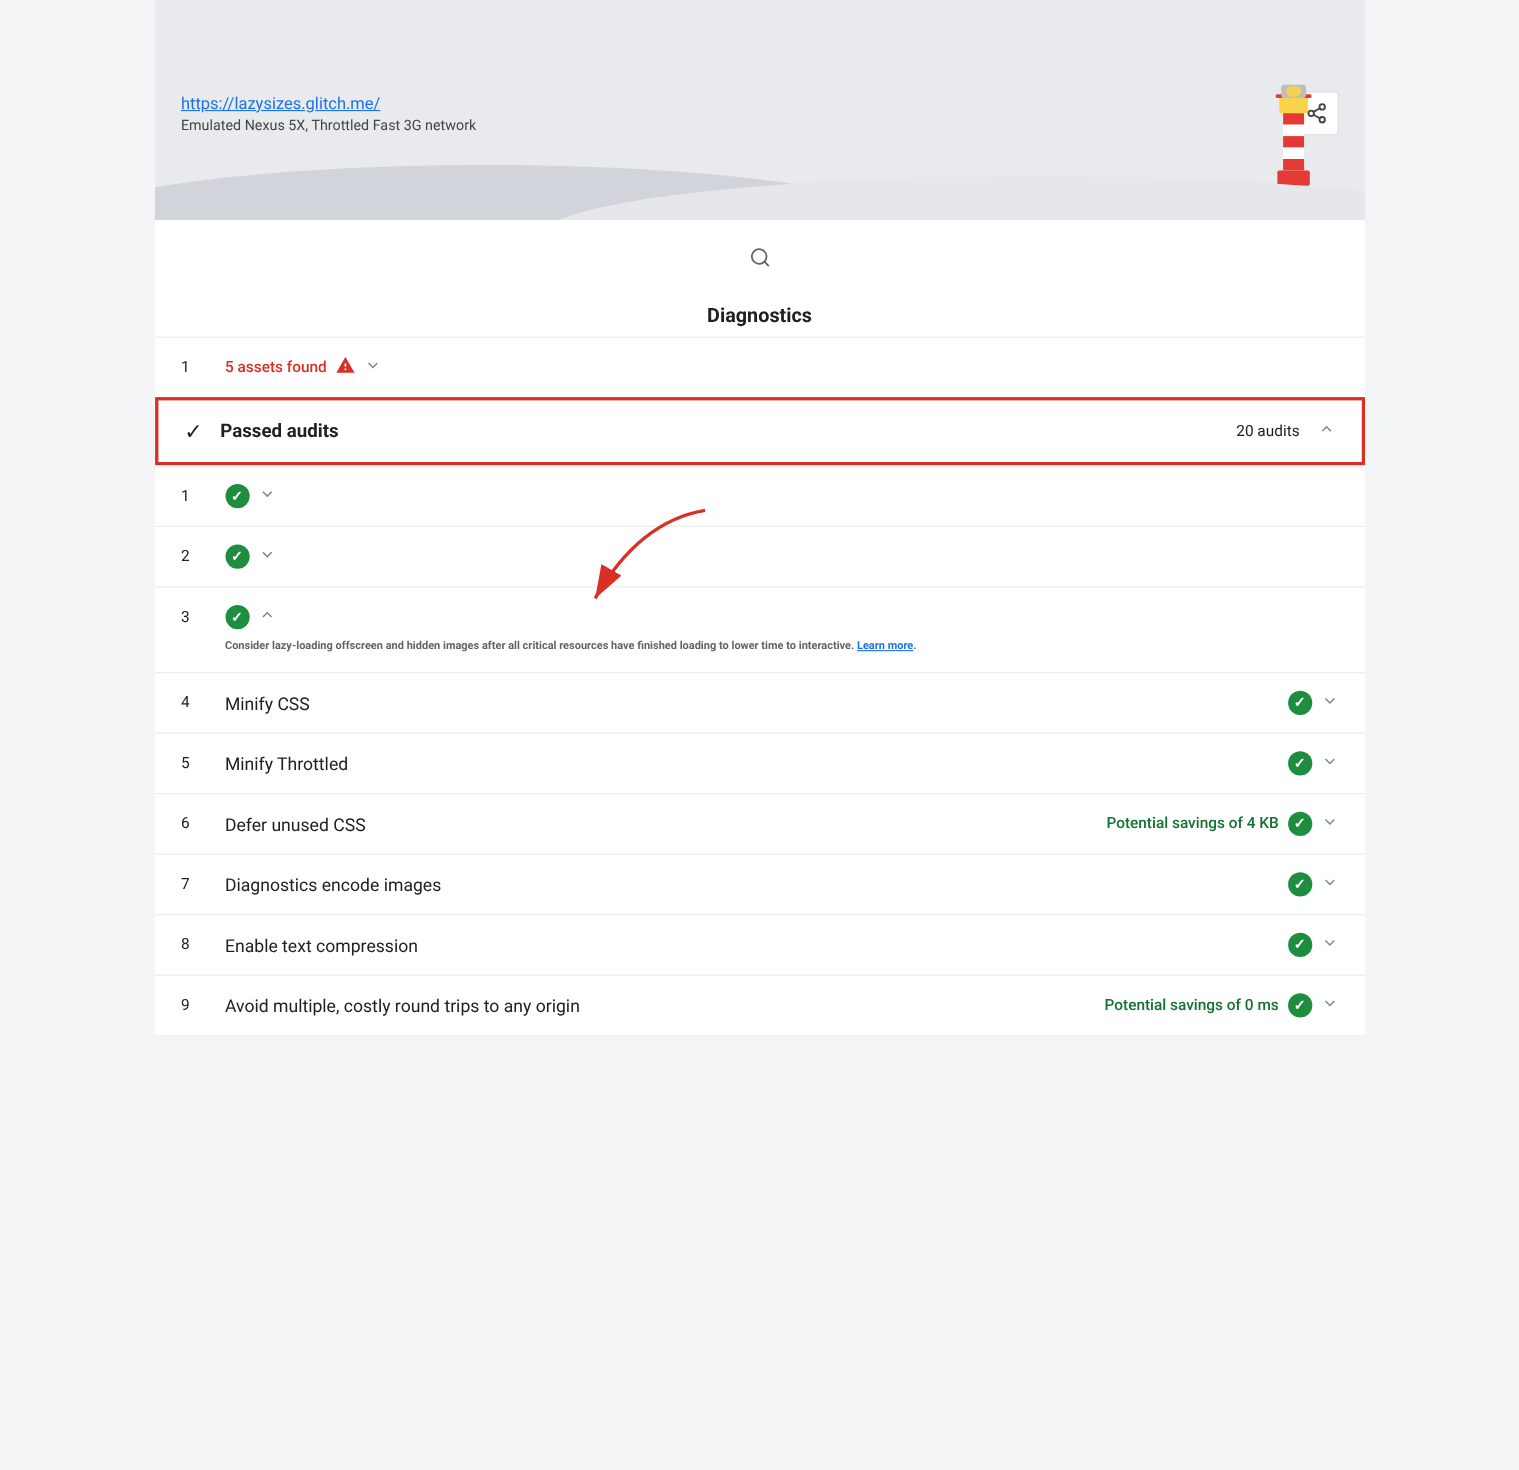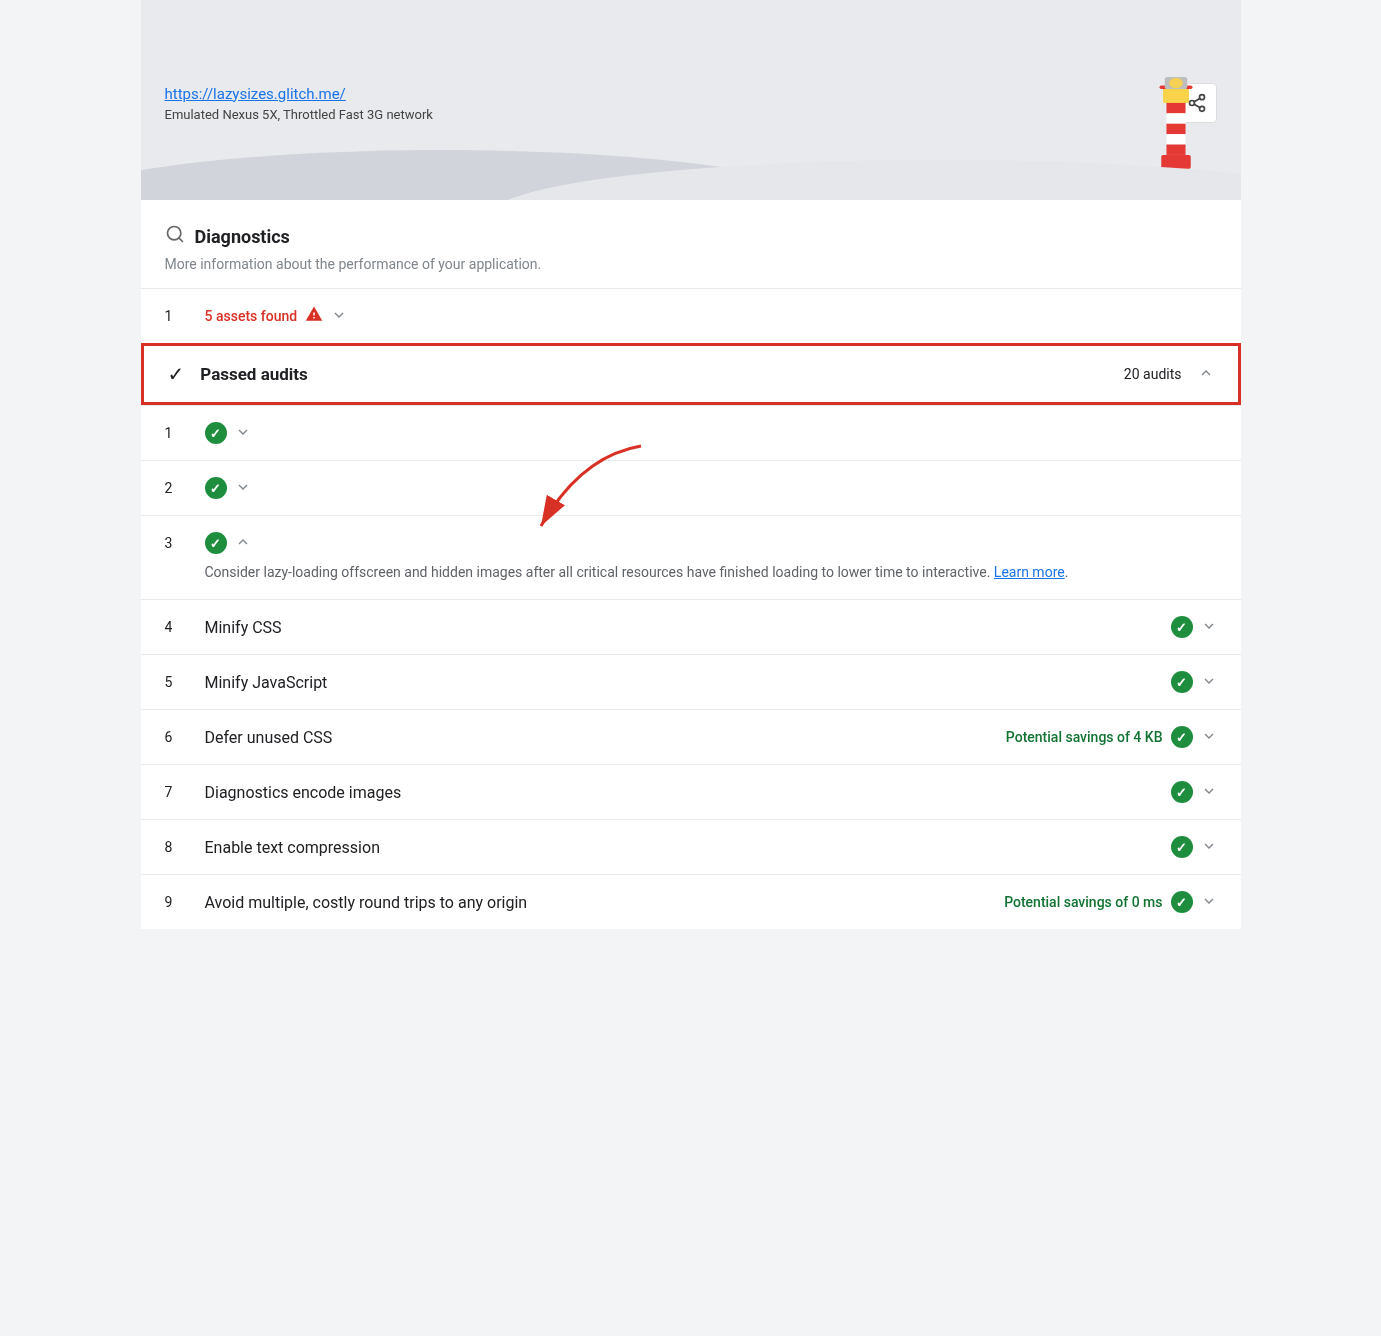--- a/index.html
+++ b/index.html
@@ -73,22 +73,23 @@
     
     .main-content {
       background: white;
       padding: 0;
     }
 
     
     .diagnostics-header {
       display: flex;
       align-items: center;
-      gap: 10px;
+      gap: 28px;
       padding: 24px 24px 8px 24px;
+      flex-direction: column;
     }
     .diagnostics-icon {
       color: #666;
       font-size: 18px;
     }
     .diagnostics-title {
       font-size: 18px;
       font-weight: 700;
       color: #202124;
     }
@@ -186,25 +187,26 @@
     .audit-row-expanded {
       border-top: 1px solid #e8eaed;
       padding: 16px 24px;
     }
     .audit-row-expanded .audit-top {
       display: flex;
       align-items: center;
       gap: 16px;
     }
     .audit-description {
-      font-size: 14px;
+      font-size: 10px;
       color: #5f6368;
       margin-top: 8px;
       padding-left: 40px;
       line-height: 1.5;
+      font-weight: bold;
     }
     .learn-more {
       color: #1a73e8;
       text-decoration: underline;
       cursor: pointer;
     }
 
     
     .potential-savings {
       font-size: 14px;
@@ -262,21 +264,20 @@
 
   <div class="diagnostics-header">
     <span class="diagnostics-icon">
       <svg width="20" height="20" viewBox="0 0 24 24" fill="none" stroke="#666" stroke-width="2" stroke-linecap="round" stroke-linejoin="round">
         <circle cx="11" cy="11" r="8"></circle>
           <line x1="21" y1="21" x2="16.65" y2="16.65"></line>
       </svg>
     </span>
     <span class="diagnostics-title">Diagnostics</span>
   </div>
-  <div class="diagnostics-subtitle">More information about the performance of your application.</div>
 
   <div class="audit-row">
     <span class="audit-number">1</span>
     <div class="audit-right">
       <span class="assets-found">5 assets found</span>
       <span class="warning-icon">
         <svg width="18" height="18" viewBox="0 0 24 24" fill="#d93025">
           <path d="M1 21h22L12 2 1 21zm12-3h-2v-2h2v2zm0-4h-2v-4h2v4z"></path>
         </svg>
       </span>
@@ -358,21 +359,21 @@
       <span class="chevron-down">
         <svg width="16" height="16" viewBox="0 0 24 24" fill="none" stroke="#80868b" stroke-width="2">
             <polyline points="6 9 12 15 18 9"></polyline>
           </svg>
       </span>
     </div>
   </div>
 
   <div class="audit-row">
     <span class="audit-number">5</span>
-    <span class="audit-label">Minify JavaScript</span>
+    <span class="audit-label">Minify Throttled</span>
     <div class="audit-right">
       <span class="green-check">✓</span>
       <span class="chevron-down">
         <svg width="16" height="16" viewBox="0 0 24 24" fill="none" stroke="#80868b" stroke-width="2">
             <polyline points="6 9 12 15 18 9"></polyline>
           </svg>
       </span>
     </div>
   </div>
 

